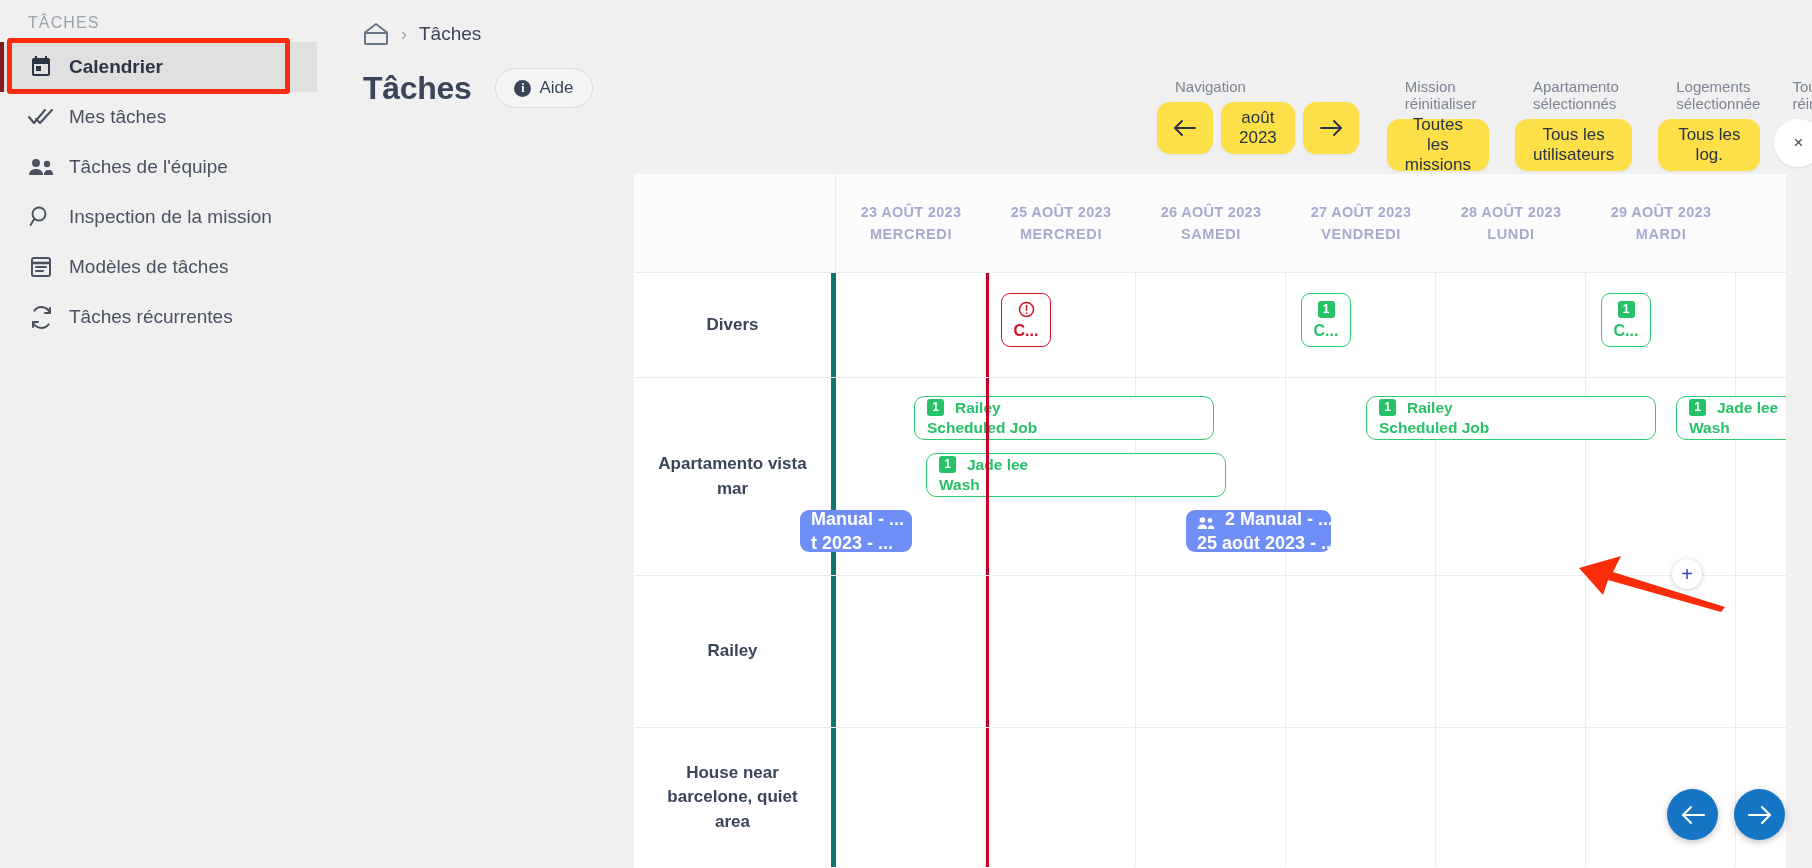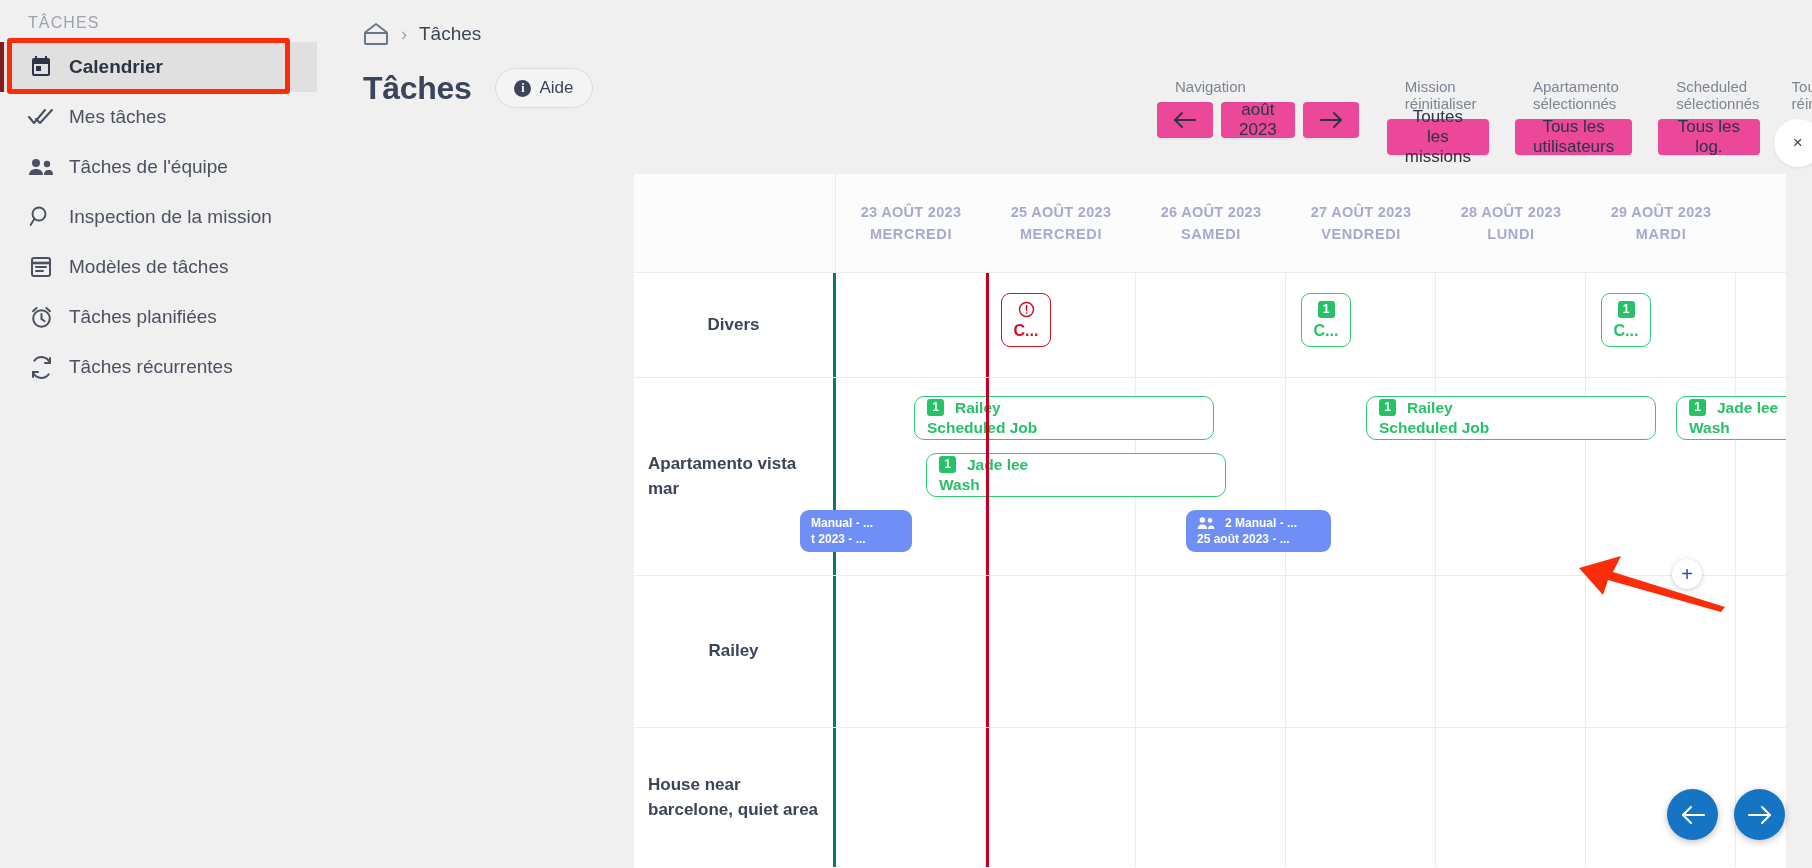--- a/index.html
+++ b/index.html
@@ -94,22 +94,22 @@
   
   .toolbar {
     position: absolute;
     top: 78px; left: 840px;
     display: flex; align-items: flex-start; gap: 0;
   }
   .tgroup { display: flex; flex-direction: column; }
   .tgroup .tlabel { font-size: 15px; color: #7c8591; margin-bottom: 7px; padding-left: 2px; margin-left: 16px; }
   .tgroup .trow { display: flex; gap: 8px; }
   .tbtn {
-    background: #ec4899; border: none; border-radius: 4px;
-    height: 36px; min-width: 56px;
+    background: #fde047; border: none; border-radius: 13px;
+    height: 52px; min-width: 56px;
     display: flex; align-items: center; justify-content: center;
     font-size: 17px; color: #2b3445;
     padding: 0 18px;
     cursor: pointer;
     box-shadow: 0 1px 2px rgba(0,0,0,0.06);
     font-family: "Liberation Sans", sans-serif;
   }
   .tbtn.arrow { padding: 0; width: 56px; font-size: 22px; }
   .tgroup.nav { margin-right: 28px; }
   .tgroup.mission { margin-right: 26px; }
@@ -144,22 +144,23 @@
     color: #a7aacd;
     letter-spacing: 0.3px;
     line-height: 1.55;
   }
   .cal-head .dcell .dow { letter-spacing: 0.6px; }
 
   .cal-body { position: relative; }
   .row { display: flex; border-top: 1px solid #ececf0; position: relative; }
   .row .rlabel {
     flex: 0 0 202px;
-    border-right: 3px solid #0f766e;
+    border-right: 5px solid #0f766e;
     display: flex; align-items: center; justify-content: center;
+    text-align: center;
     font-size: 17px; font-weight: bold; color: #3b4559;
     padding: 0 14px; line-height: 1.45;
   }
   .row .rcells { flex: 1; display: flex; position: relative; }
   .row .rcell { flex: 0 0 150px; border-right: 1px solid #ececf0; }
   .row.r-divers { height: 105px; }
   .row.r-apt { height: 198px; }
   .row.r-hidden { height: 152px; }
   .row.r-house { height: 140px; }
 
@@ -211,21 +212,21 @@
     white-space: nowrap;
   }
   .chip-wide .l1 { display: flex; align-items: center; gap: 11px; }
 
   .chip-blue {
     position: absolute;
     height: 42px;
     border-radius: 9px;
     background: #6f8ef6;
     color: #fff;
-    font-size: 12px; font-weight: bold;
+    font-size: 18px; font-weight: bold;
     padding: 3px 11px;
     display: flex; flex-direction: column; justify-content: center;
     line-height: 1.35;
     cursor: pointer;
     z-index: 4;
     overflow: hidden;
     white-space: nowrap;
   }
   .chip-blue .l1 { display: flex; align-items: center; gap: 10px; }
   .people-ic { width: 18px; height: 14px; flex: 0 0 18px; }
@@ -315,30 +316,20 @@
         <span class="ic">
           <svg width="24" height="24" viewBox="0 0 24 24" fill="none" stroke="currentColor" stroke-width="2">
               <rect x="3" y="3" width="18" height="18" rx="2"></rect>
               <path d="M3 8h18" stroke-width="2.6"></path>
               <path d="M7 12h10M7 16h7" stroke-linecap="round"></path>
             </svg>
         </span>
         <span>Modèles de tâches</span>
       </li>
 
-      <li class="nav-item">
-        <span class="ic">
-          <svg width="25" height="25" viewBox="0 0 25 25" fill="none" stroke="currentColor" stroke-width="2" stroke-linecap="round">
-              <circle cx="12.5" cy="13.5" r="8.3"></circle>
-              <path d="M12.5 9v5l3.2 2.2"></path>
-              <path d="M4 6.2L7.6 3M21 6.2L17.4 3"></path>
-            </svg>
-        </span>
-        <span>Tâches planifiées</span>
-      </li>
 
       <li class="nav-item">
         <span class="ic">
           <svg width="25" height="25" viewBox="0 0 25 25" fill="none" stroke="currentColor" stroke-width="2" stroke-linecap="round" stroke-linejoin="round">
               <path d="M21 8a9 9 0 0 0-15.6-2.4M4 17a9 9 0 0 0 15.6 2.4"></path>
               <path d="M21 3v5h-5M4 22v-5h5"></path>
             </svg>
         </span>
         <span>Tâches récurrentes</span>
       </li>
@@ -396,21 +387,21 @@
       </div>
 
       <div class="tgroup users">
         <span class="tlabel">Apartamento sélectionnés</span>
         <div class="trow">
           <button class="tbtn">Tous les utilisateurs</button>
         </div>
       </div>
 
       <div class="tgroup lodgings">
-        <span class="tlabel">Scheduled sélectionnés</span>
+        <span class="tlabel">Logements sélectionnée</span>
         <div class="trow">
           <button class="tbtn">Tous les log.</button>
         </div>
       </div>
 
       <div class="tgroup reset">
         <span class="tlabel">Tout réinitialiser</span>
         <div class="trow">
           <button class="reset-btn">×</button>
         </div>

